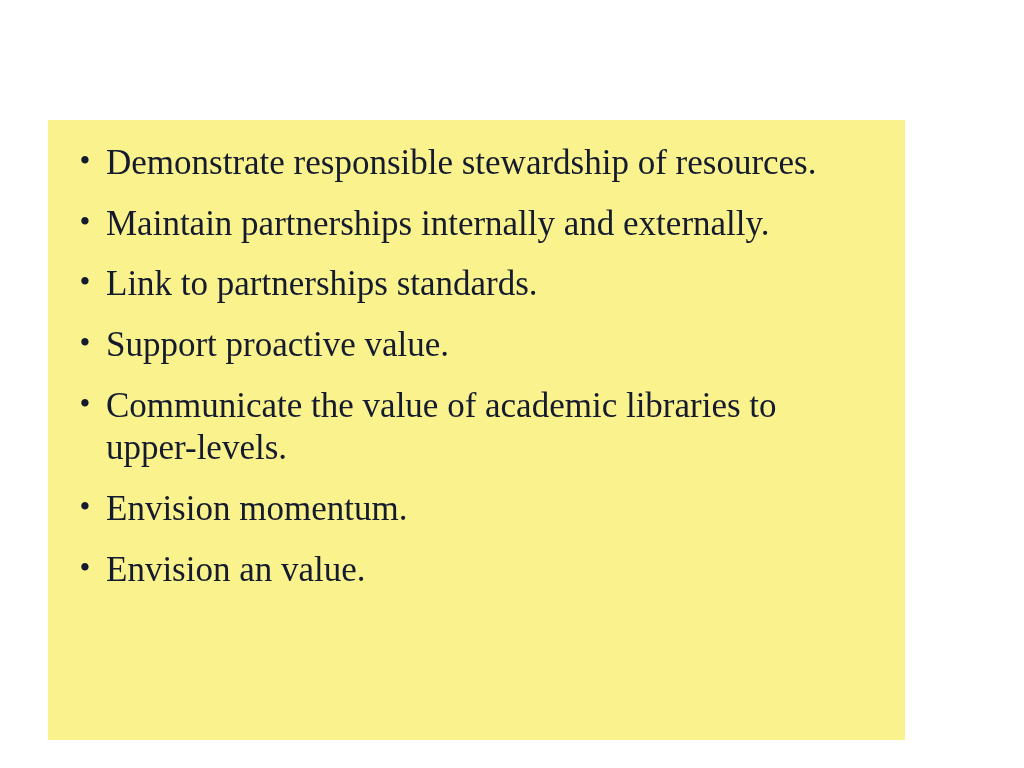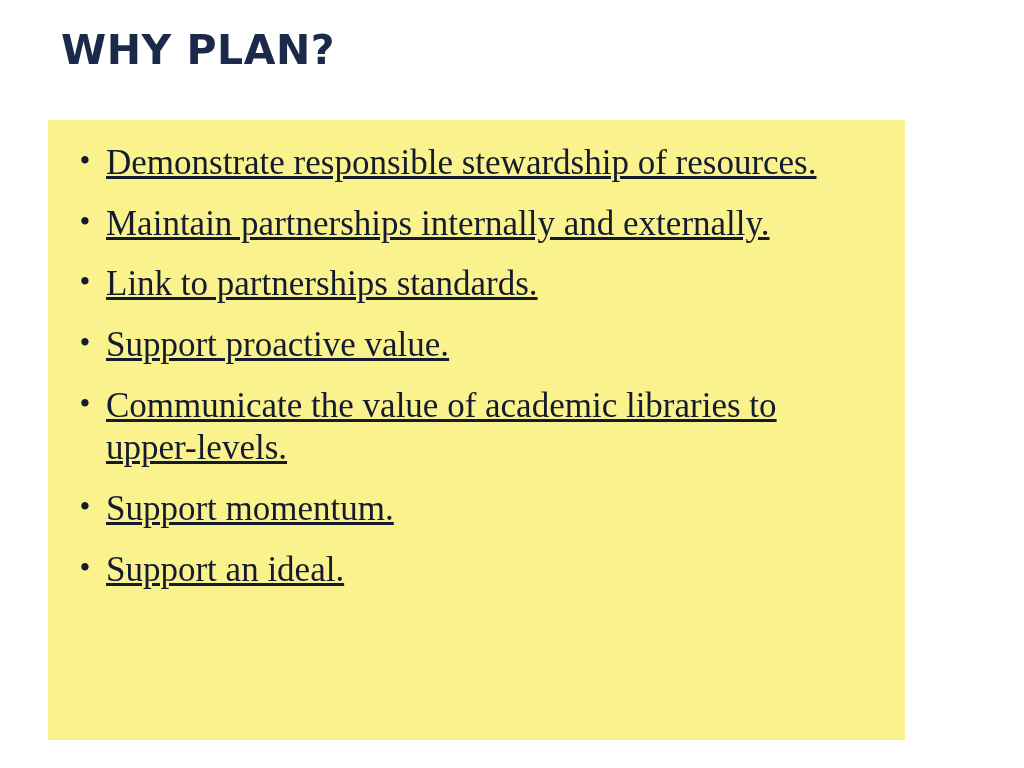--- a/index.html
+++ b/index.html
@@ -58,29 +58,27 @@
     flex: 0 0 auto;
     width: 42px;
     text-align: center;
     font-size: 31px;
     line-height: 1.22;
     color: #141b2e;
   }
   .bullet-text {
     flex: 1 1 auto;
     padding-right: 10px;
-    text-decoration: underline;
   }
 </style>
 </head>
 <body>
 
 <div class="slide">
 
-  <h1 class="slide-title">WHY PLAN?</h1>
 
   <div class="content-panel">
     <ul class="bullet-list">
 
       <li class="bullet-item">
         <span class="bullet-marker">•</span>
         <span class="bullet-text">Demonstrate responsible stewardship of resources.</span>
       </li>
 
       <li class="bullet-item">
@@ -98,24 +96,24 @@
         <span class="bullet-text">Support proactive value.</span>
       </li>
 
       <li class="bullet-item">
         <span class="bullet-marker">•</span>
         <span class="bullet-text">Communicate the value of academic libraries to upper-levels.</span>
       </li>
 
       <li class="bullet-item">
         <span class="bullet-marker">•</span>
-        <span class="bullet-text">Support momentum.</span>
+        <span class="bullet-text">Envision momentum.</span>
       </li>
 
       <li class="bullet-item">
         <span class="bullet-marker">•</span>
-        <span class="bullet-text">Support an ideal.</span>
+        <span class="bullet-text">Envision an value.</span>
       </li>
 
     </ul>
   </div>
 
 </div>
 
 </body></html>

